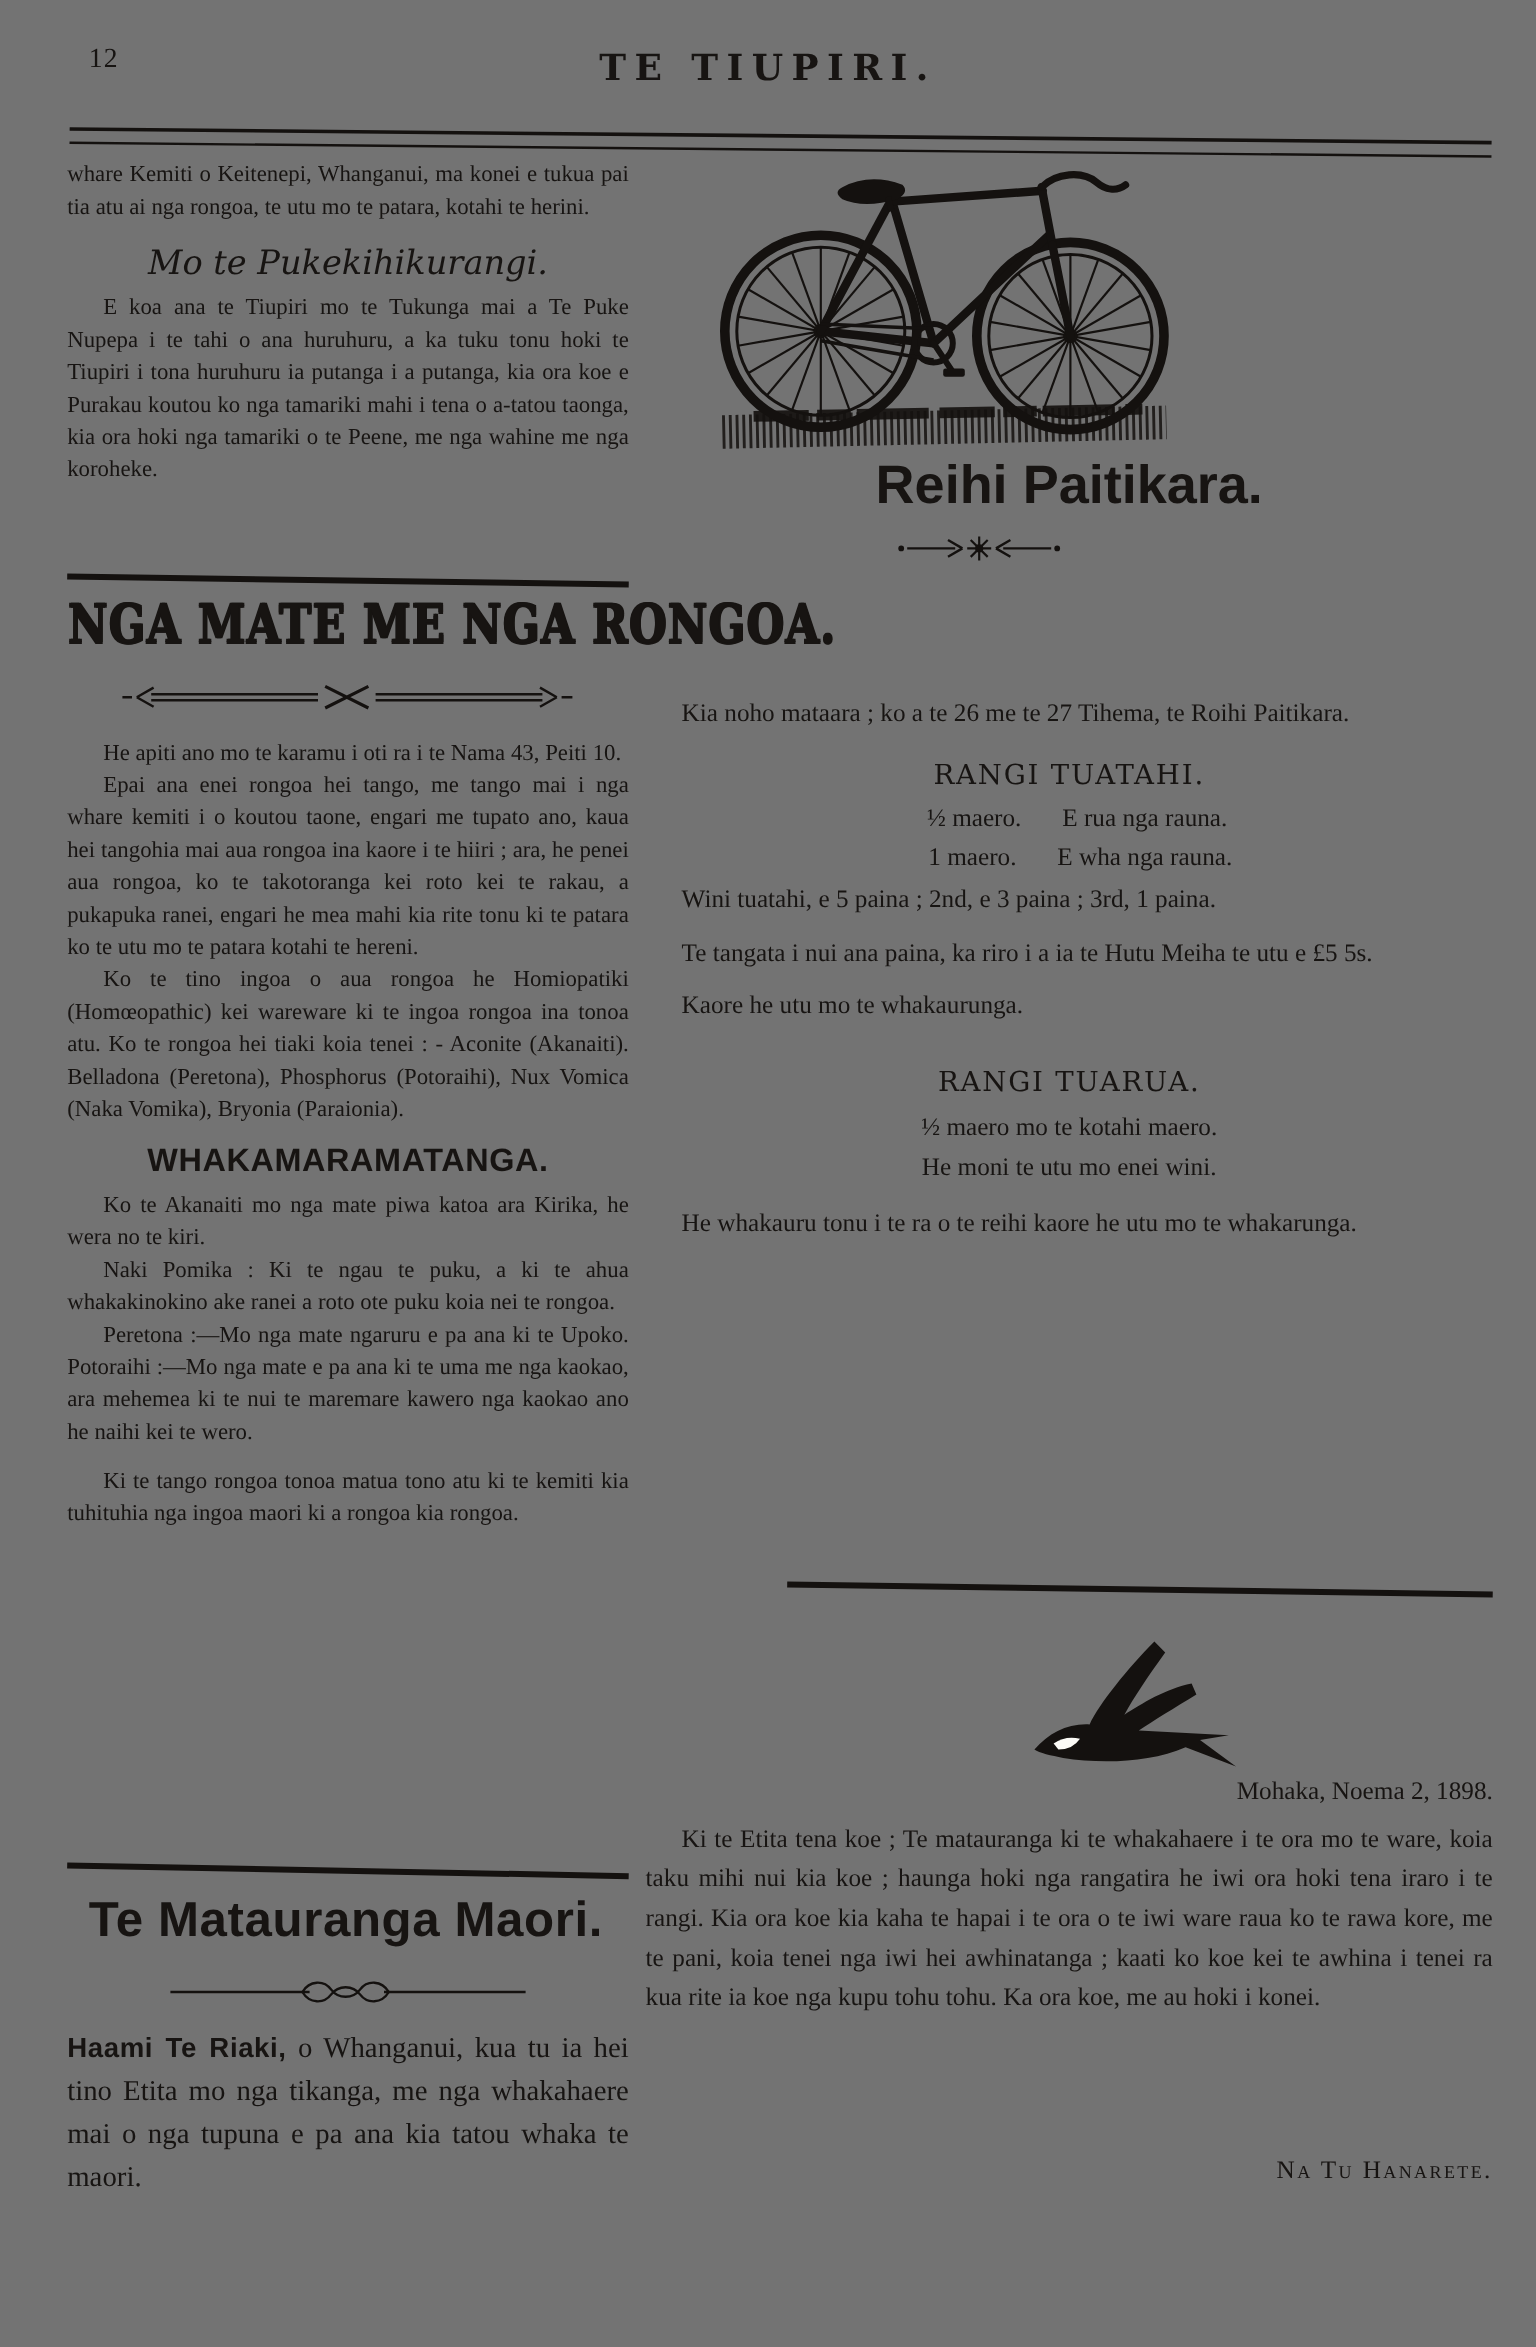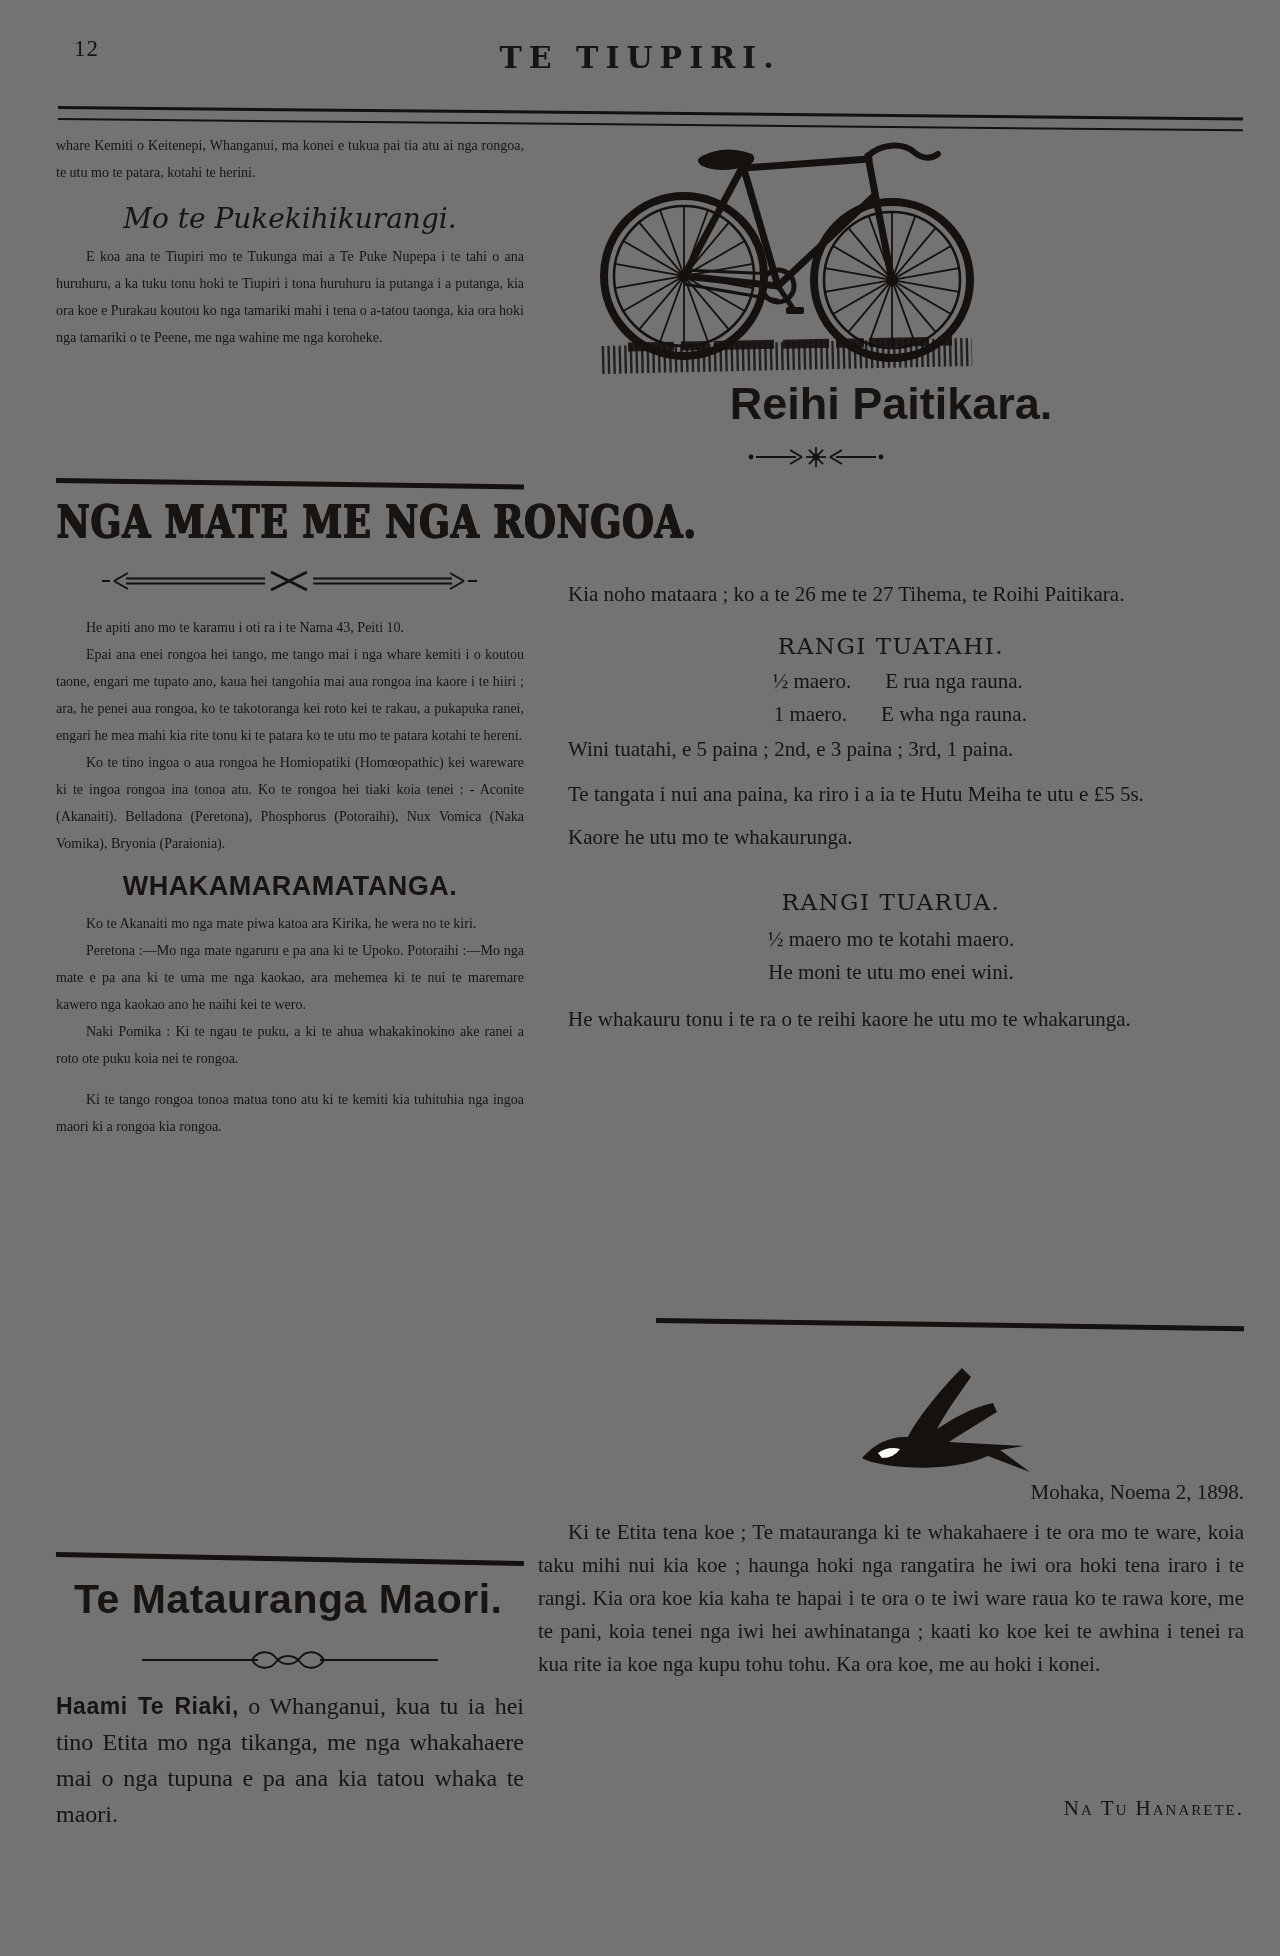--- a/index.html
+++ b/index.html
@@ -17,21 +17,21 @@
   }
   .rule-double{
     position:absolute;left:58px;top:106px;width:1185px;height:9px;
     border-top:3.5px solid #14110f;border-bottom:2.5px solid #14110f;
     transform:rotate(0.55deg);transform-origin:left center;
   }
   
   .col-left{position:absolute;left:56px;top:0;width:468px;height:1956px;}
   .col-right{position:absolute;left:538px;top:0;width:706px;height:1956px;}
   .abs{position:absolute;left:0;width:100%;}
-  p{margin:0;font-size:14px;line-height:27px;text-align:justify;}
+  p{margin:0;font-size:19px;line-height:27px;text-align:justify;}
   p.ind{text-indent:30px;}
   .col-right p{font-size:21px;line-height:33px;}
   
   .rule-thick{height:4.5px;background:#14110f;transform-origin:left center;}
   .tilt1{transform:rotate(0.8deg);}
   .tilt2{transform:rotate(1.1deg);}
   
   .h-italic{font-style:italic;font-size:28px;text-align:center;margin:16px 0 8px 0;
     font-family:"DejaVu Serif", serif;}
   .headline-ornate{
@@ -91,22 +91,22 @@
         <line class="ink" x1="368" y1="13" x2="377" y2="13" stroke-width="2"></line>
       </svg>
     </div>
 
     <div class="abs" style="top:614px;">
       <p class="ind">He apiti ano mo te karamu i oti ra i te Nama 43, Peiti 10.</p>
       <p class="ind">Epai ana enei rongoa hei tango, me tango mai i nga whare kemiti i o koutou taone, engari me tupato ano, kaua hei tangohia mai aua rongoa ina kaore i te hiiri ; ara, he penei aua rongoa, ko te takotoranga kei roto kei te rakau, a pukapuka ranei, engari he mea mahi kia rite tonu ki te patara ko te utu mo te patara kotahi te hereni.</p>
       <p class="ind">Ko te tino ingoa o aua rongoa he Homiopatiki (Homœopathic) kei wareware ki te ingoa rongoa ina tonoa atu.  Ko te rongoa hei tiaki koia tenei : - Aconite (Akanaiti). Belladona (Peretona), Phosphorus (Potoraihi), Nux Vomica (Naka Vomika), Bryonia (Paraionia).</p>
       <div class="h-sans h-whaka">WHAKAMARAMATANGA.</div>
       <p class="ind">Ko te Akanaiti mo nga mate piwa katoa ara Kirika, he wera no te kiri.</p>
+      <p class="ind">Naki Pomika : Ki te ngau te puku, a ki te ahua whakakinokino ake ranei a roto ote puku koia nei te rongoa.</p>
       <p class="ind">Peretona :—Mo nga mate ngaruru e pa ana ki te Upoko.  Potoraihi :—Mo nga mate e pa ana ki te uma me nga kaokao, ara mehemea ki te nui te maremare kawero nga kaokao ano he naihi kei te wero.</p>
-      <p class="ind">Naki Pomika : Ki te ngau te puku, a ki te ahua whakakinokino ake ranei a roto ote puku koia nei te rongoa.</p>
       <p class="ind" style="margin-top:14px;">Ki te tango rongoa tonoa matua tono atu ki te kemiti kia tuhituhia nga ingoa maori ki a rongoa kia rongoa.</p>
     </div>
 
     <div class="abs rule-thick tilt2" style="top:1552px;"></div>
 
     <div class="abs h-sans h-matauranga" style="top:1576px;">Te Matauranga Maori.</div>
 
     <div class="abs divider-wrap" style="top:1648px;">
       <svg width="300" height="24" viewBox="0 0 300 24">
         <line class="ink" x1="2" y1="12" x2="118" y2="12" stroke-width="2"></line>

